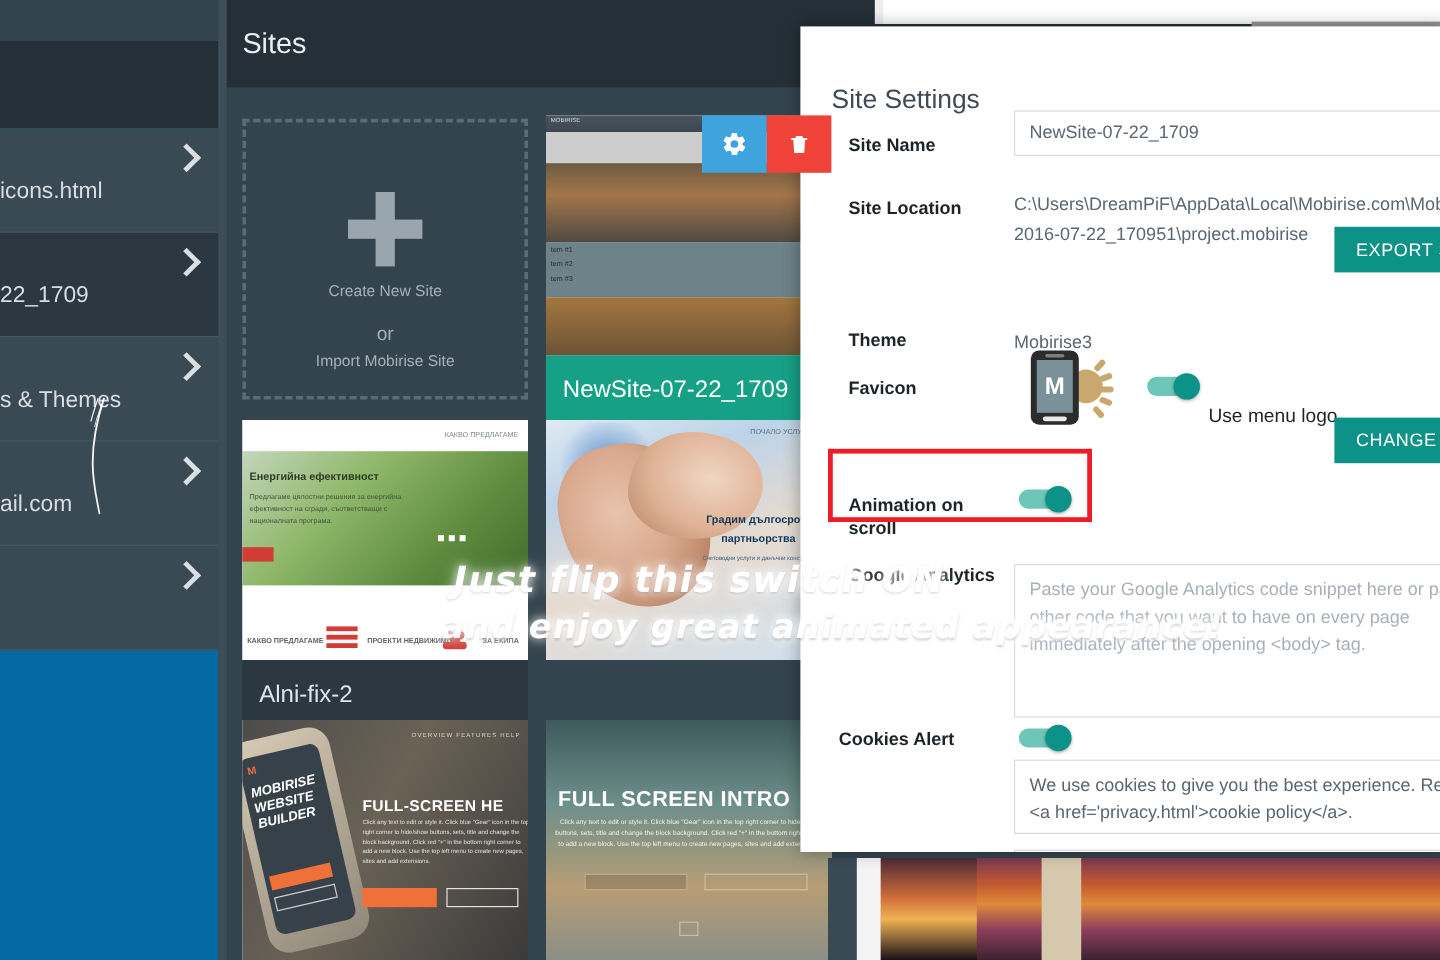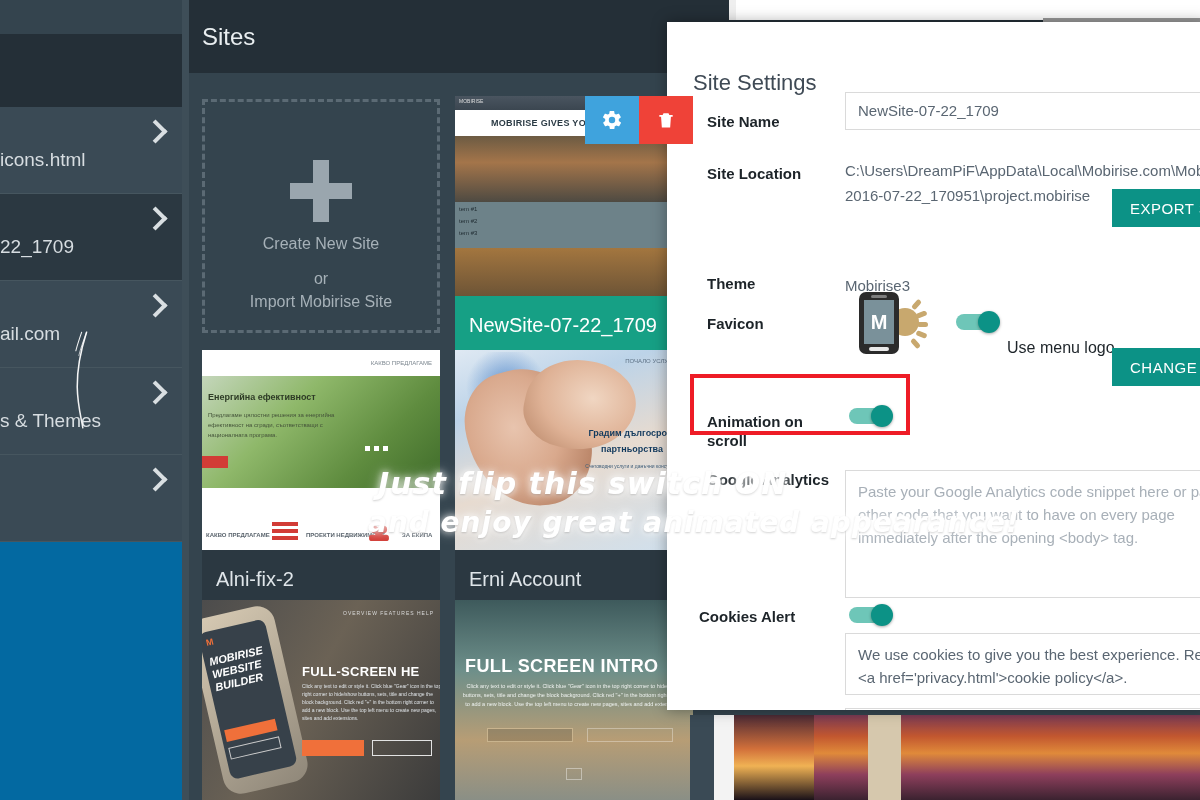--- a/index.html
+++ b/index.html
@@ -68,21 +68,21 @@
     position: absolute; left: 50%; top: 58px; transform: translateX(-50%);
     width: 62px; height: 62px;
   }
   .create-plus:before, .create-plus:after {
     content: ""; position: absolute; background: #9aa6ae;
   }
   .create-plus:before { left: 23px; top: 0; width: 16px; height: 62px; }
   .create-plus:after { left: 0; top: 23px; width: 62px; height: 16px; }
   .create-label {
     position: absolute; left: 0; right: 0; text-align: center;
-    color: #a6b1b8; font-size: 16px;
+    color: #a6b1b8; font-size: 13px;
   }
   .create-label.l1 { top: 133px; }
   .create-label.l2 { top: 168px; font-size: 16px; }
   .create-label.l3 { top: 191px; }
 
   
   .site-card {
     position: absolute; width: 238px;
     background: #2b3841;
   }
@@ -300,25 +300,25 @@
     <div class="sidebar-item" style="top:0;">
       <span class="chev"></span>
       <span class="s-label">icons.html</span>
     </div>
     <div class="sidebar-item active">
       <span class="chev"></span>
       <span class="s-label">22_1709</span>
     </div>
     <div class="sidebar-item">
       <span class="chev"></span>
-      <span class="s-label">ail.com</span>
+      <span class="s-label">s &amp; Themes</span>
     </div>
     <div class="sidebar-item">
       <span class="chev"></span>
-      <span class="s-label">s &amp; Themes</span>
+      <span class="s-label">ail.com</span>
     </div>
     <div class="sidebar-item">
       <span class="chev"></span>
       <span class="s-label"></span>
     </div>
   </div>
   <div class="sidebar-edge"></div>
 
   <div class="content-header">
     <div class="title">Sites</div>
@@ -330,23 +330,20 @@
       <div class="create-plus"></div>
       <div class="create-label l1">Create New Site</div>
       <div class="create-label l3">Import Mobirise Site</div>
       <div class="create-label l2">or</div>
     </div>
 
     <div class="site-card teal" style="left:266px; top:23px;">
       <div class="thumb">
         <div class="t1-top">
           <span class="lbl">MOBIRISE</span>
-        </div>
-        <div class="t1-navbar">
-          <span class="txt">MOBIRISE GIVES YO</span>
         </div>
         <div class="t1-hero"></div>
         <div class="t1-mid">
           <span class="row" style="top:4px">tem #1</span>
           <span class="row" style="top:16px">tem #2</span>
           <span class="row" style="top:28px">tem #3</span>
         </div>
         <div class="t1-foot"></div>
 
         <div class="card-actions">
@@ -409,21 +406,20 @@
         <div class="t3-img">
           <div class="t3-blue"></div>
           <div class="t3-hand"></div>
           <div class="t3-hand2"></div>
           <span class="t3-nav">ПОЧАЛО    УСЛУГИ    ЗА</span>
           <span class="t3-txt1">Градим дългосрочни</span>
           <span class="t3-txt2">партньорства</span>
           <span class="t3-txt3">Счетоводни услуги и данъчни консултации</span>
         </div>
       </div>
-      <div class="cap">Erni Account</div>
     </div>
 
     <div class="site-card" style="left:13px; top:527px;">
       <div class="thumb">
         <div class="t4">
           <span class="t4-nav">OVERVIEW    FEATURES    HELP</span>
           <div class="t4-phone">
             <div class="t4-screen">
               <span class="m">M</span>
               <span class="big">MOBIRISE WEBSITE BUILDER</span>

